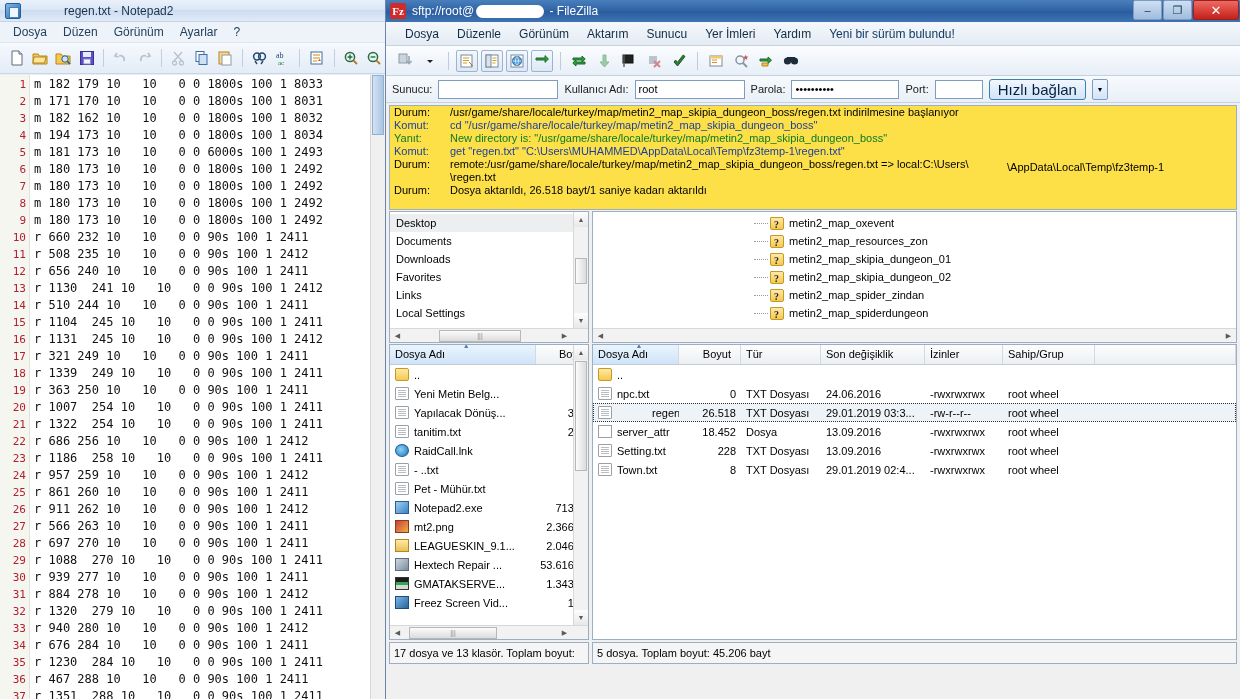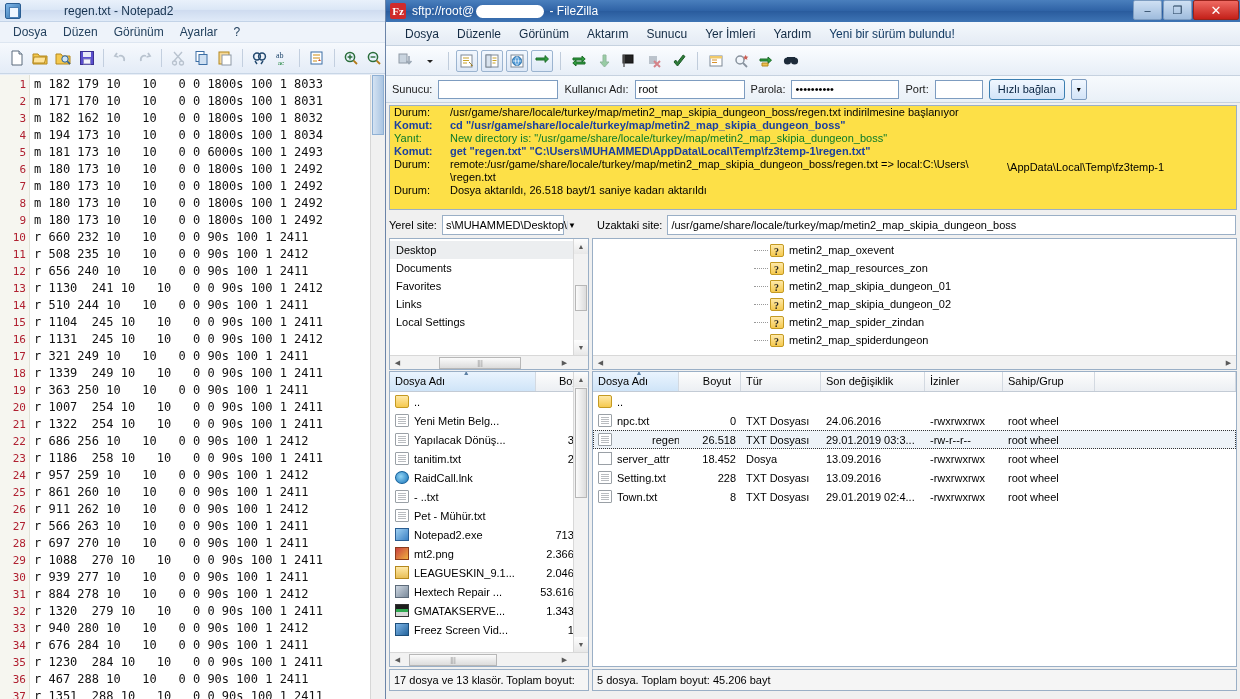--- a/index.html
+++ b/index.html
@@ -150,21 +150,21 @@
   .fz-connbar label { font-size: 11px; color:#1a1a1a; }
   .fz-connbar input {
     height: 19px; border: 1px solid #7d9cc0; background:#fff;
     font-family:"Liberation Sans", sans-serif; font-size: 11px; padding: 0 3px;
   }
   .in-server { width: 120px; }
   .in-user { width: 110px; }
   .in-pass { width: 108px; }
   .in-port { width: 48px; }
   .btn-connect {
-    height: 21px; padding: 0 8px; font-size: 11px;
+    height: 21px; padding: 0 8px; font-size: 15px;
     background: linear-gradient(to bottom,#f0f7ff,#d3e4f8);
     border: 1px solid #3c7fb1; border-radius: 3px; color:#06213f;
     display:flex; align-items:center;
   }
   .btn-drop {
     width: 16px; height: 21px;
     background: linear-gradient(to bottom,#f0f7ff,#d3e4f8);
     border: 1px solid #7d9cc0; border-radius: 2px;
     display:flex; align-items:center; justify-content:center; font-size:8px;
   }
@@ -174,21 +174,21 @@
 
   
   .fz-log {
     height: 105px; background: #fde047; border: 1px solid #9aafc6;
     margin: 2px 3px 0 3px; overflow:hidden; position: relative;
   }
   .log-row { display:flex; height: 13px; line-height: 13px; font-size: 11px; }
   .log-label { width: 60px; padding-left: 4px; flex-shrink: 0; }
   .log-msg { white-space: pre; }
   .c-status { color:#000; }
-  .c-cmd { color:#1a3fa0;font-weight:bold; }
+  .c-cmd { color:#1a3fa0; }
   .c-resp { color:#0a7a2a; }
   .log-extra { position:absolute; left: 617px; font-size: 11px; color:#000; }
 
   
   .fz-sitebar { display:flex; height: 24px; align-items:center; gap: 0; margin-top: 3px; }
   .site-left, .site-right { display:flex; align-items:center; }
   .site-left { width: 205px; padding-left: 3px; }
   .site-right { flex: 1; padding-left: 6px; }
   .site-lbl { font-size: 11px; color:#000; margin-right: 5px; white-space:nowrap; }
   .site-input {
@@ -609,44 +609,32 @@
             <div class="log-msg c-status">\regen.txt</div>
           </div>
           <div class="log-row">
             <div class="log-label c-status">Durum:</div>
             <div class="log-msg c-status">Dosya aktarıldı, 26.518 bayt/1 saniye kadarı aktarıldı</div>
           </div>
         </div>
       <div class="log-extra" style="top:55px;">\AppData\Local\Temp\fz3temp-1</div>
     </div>
 
-    <div class="fz-sitebar">
-      <div class="site-left">
-        <span class="site-lbl">Yerel site:</span>
-        <div class="site-input">
-          <span style="flex:1">s\MUHAMMED\Desktop\</span>
-          <span class="site-caret">▼</span>
-        </div>
-      </div>
-      <div class="site-right">
-        <span class="site-lbl">Uzaktaki site:</span>
-        <div class="site-input">
-          <span>/usr/game/share/locale/turkey/map/metin2_map_skipia_dungeon_boss</span>
-        </div>
-      </div>
-    </div>
 
     <div class="fz-panes">
       <div class="pane pane-left">
         <div id="local-tree" style="padding-top:2px;">
             <div class="tree-item sel">
               <span>Desktop</span>
             </div>
             <div class="tree-item">
               <span>Documents</span>
+            </div>
+            <div class="tree-item">
+              <span>Downloads</span>
             </div>
             <div class="tree-item">
               <span>Favorites</span>
             </div>
             <div class="tree-item">
               <span>Links</span>
             </div>
             <div class="tree-item">
               <span>Local Settings</span>
             </div>

